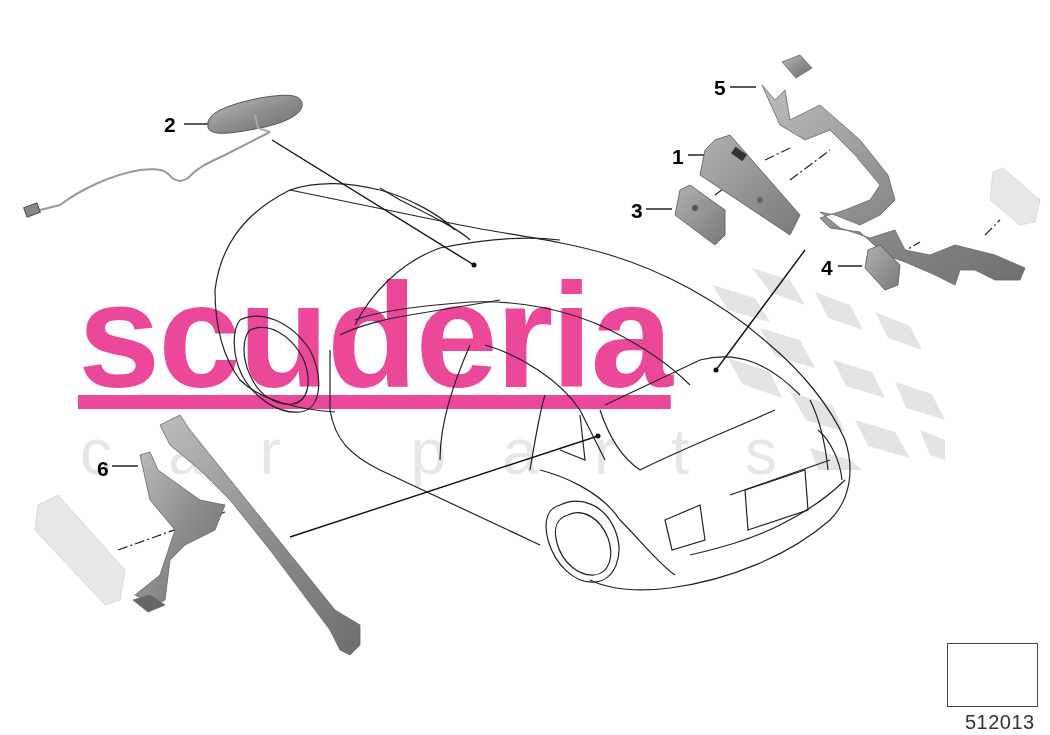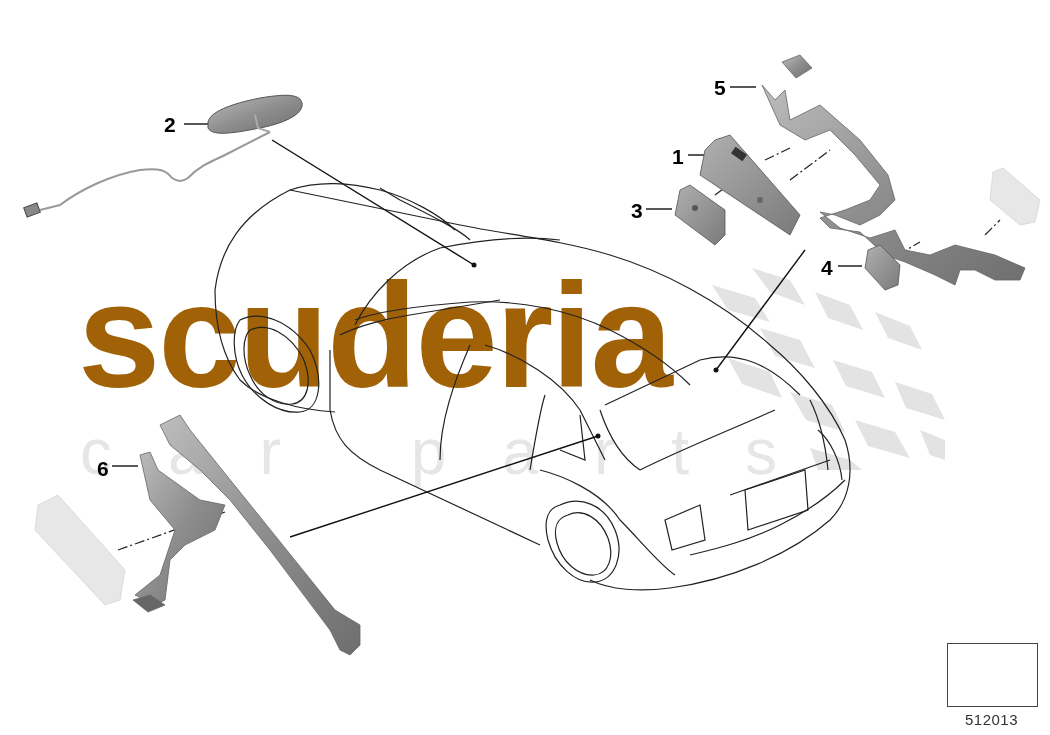--- a/index.html
+++ b/index.html
@@ -1,22 +1,22 @@
 <!DOCTYPE html>
 <html><head>
 <meta charset="utf-8">
 <style>
   html, body { margin:0; padding:0; background:#ffffff; }
   body { width:1050px; height:735px; position:relative; overflow:hidden; font-family:"Liberation Sans", sans-serif; }
   #stage { position:absolute; left:0; top:0; width:1050px; height:735px; }
-  .wm-main { position:absolute; left:78px; top:262px; font-family:"Liberation Sans", sans-serif; font-weight:bold; font-size:148px; letter-spacing:-2px; color:#a16207; line-height:1; white-space:nowrap; }
+  .wm-main { position:absolute; left:78px; top:262px; font-family:"Liberation Sans", sans-serif; font-weight:bold; font-size:148px; letter-spacing:-2px; color:#ec4899; line-height:1; white-space:nowrap;text-decoration:underline; }
   .wm-sub { position:absolute; left:80px; top:420px; font-family:"Liberation Sans", sans-serif; font-size:64px; color:#e6e6e6; letter-spacing:56px; line-height:1; white-space:nowrap; }
   .callout { position:absolute; font-family:"Liberation Sans", sans-serif; font-weight:bold; font-size:21px; color:#000; line-height:1; }
   .ref-box { position:absolute; left:947px; top:643px; width:91px; height:64px; border:1.5px solid #444; box-sizing:border-box; background:#fff; }
-  .ref-num { position:absolute; left:965px; top:711px; font-family:"Liberation Sans", sans-serif; font-size:15px; color:#333; letter-spacing:0.5px; }
+  .ref-num { position:absolute; left:965px; top:711px; font-family:"Liberation Sans", sans-serif; font-size:20px; color:#333; letter-spacing:0.5px; }
   svg { position:absolute; left:0; top:0; }
 </style>
 </head>
 <body>
 
 <div id="stage">
 
   <div class="wm-main">scuderia</div>
   <div class="wm-sub">car parts</div>
 

